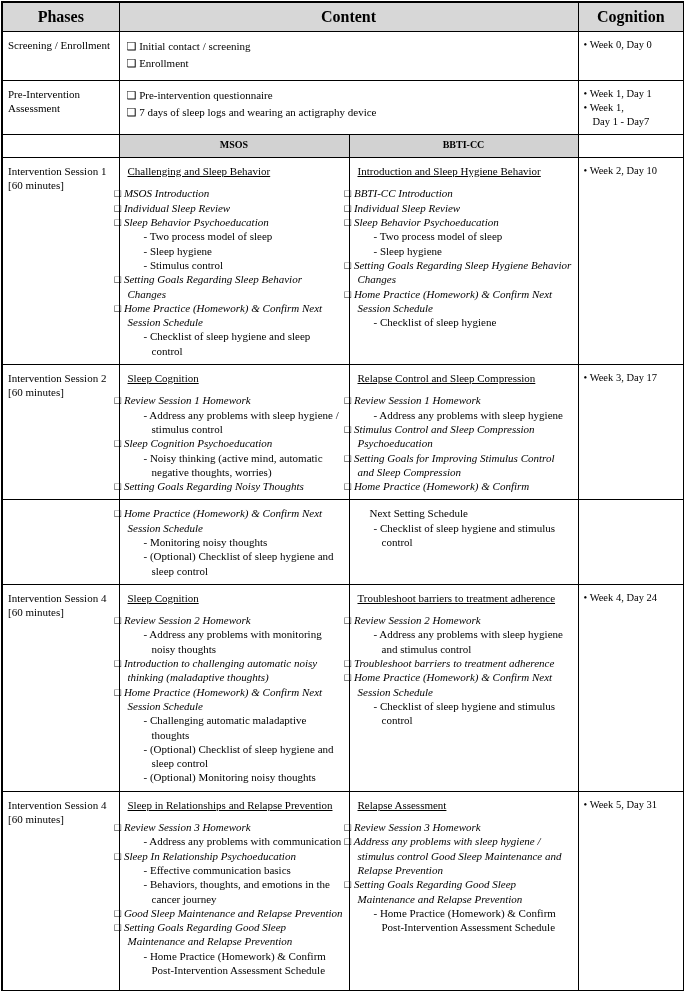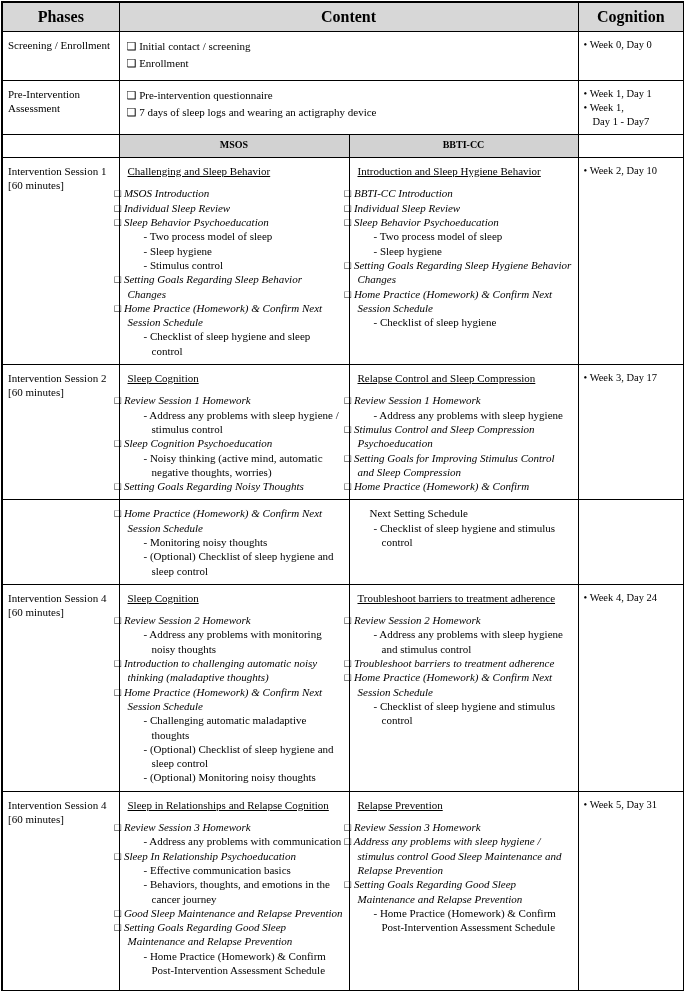--- a/index.html
+++ b/index.html
@@ -234,32 +234,32 @@
           <td class="timeline-cell" data-name="timeline-cell">
             <div class="tl-item" data-name="timeline-entry"><span class="marker" data-name="bullet-icon">•</span> Week 4, Day 24</div>
           </td>
         </tr>
         <tr data-name="row-session-4">
           <td class="phase-cell" data-name="phase-cell">
             <div class="phase-text" data-name="phase-label">Intervention Session 4
 [60 minutes]</div>
           </td>
           <td class="content-cell" data-name="content-cell-msos">
-            <div class="item title" data-name="content-section-title">Sleep in Relationships and Relapse Cognition</div>
+            <div class="item title" data-name="content-section-title">Sleep in Relationships and Relapse Prevention</div>
             <div class="item check" data-name="content-item"><span class="marker" data-name="checkbox-icon">□</span> Review Session 3 Homework</div>
             <div class="item dash" data-name="content-item"><span class="marker" data-name="dash-icon">-</span> Address any problems with communication</div>
             <div class="item check" data-name="content-item"><span class="marker" data-name="checkbox-icon">□</span> Sleep In Relationship Psychoeducation</div>
             <div class="item dash" data-name="content-item"><span class="marker" data-name="dash-icon">-</span> Effective communication basics</div>
             <div class="item dash" data-name="content-item"><span class="marker" data-name="dash-icon">-</span> Behaviors, thoughts, and emotions in the cancer journey</div>
             <div class="item check" data-name="content-item"><span class="marker" data-name="checkbox-icon">□</span> Good Sleep Maintenance and Relapse Prevention</div>
             <div class="item check" data-name="content-item"><span class="marker" data-name="checkbox-icon">□</span> Setting Goals Regarding Good Sleep Maintenance and Relapse Prevention</div>
             <div class="item dash" data-name="content-item"><span class="marker" data-name="dash-icon">-</span> Home Practice (Homework) &amp; Confirm Post-Intervention Assessment Schedule</div>
           </td>
           <td class="content-cell" data-name="content-cell-bbti">
-            <div class="item title" data-name="content-section-title">Relapse Prevention</div>
+            <div class="item title" data-name="content-section-title">Relapse Assessment</div>
             <div class="item check" data-name="content-item"><span class="marker" data-name="checkbox-icon">□</span> Review Session 3 Homework</div>
             <div class="item check" data-name="content-item"><span class="marker" data-name="checkbox-icon">□</span> Address any problems with sleep hygiene / stimulus control Good Sleep Maintenance and Relapse Prevention</div>
             <div class="item check" data-name="content-item"><span class="marker" data-name="checkbox-icon">□</span> Setting Goals Regarding Good Sleep Maintenance and Relapse Prevention</div>
             <div class="item dash" data-name="content-item"><span class="marker" data-name="dash-icon">-</span> Home Practice (Homework) &amp; Confirm Post-Intervention Assessment Schedule</div>
           </td>
           <td class="timeline-cell" data-name="timeline-cell">
             <div class="tl-item" data-name="timeline-entry"><span class="marker" data-name="bullet-icon">•</span> Week 5, Day 31</div>
           </td>
         </tr>
       </tbody>

